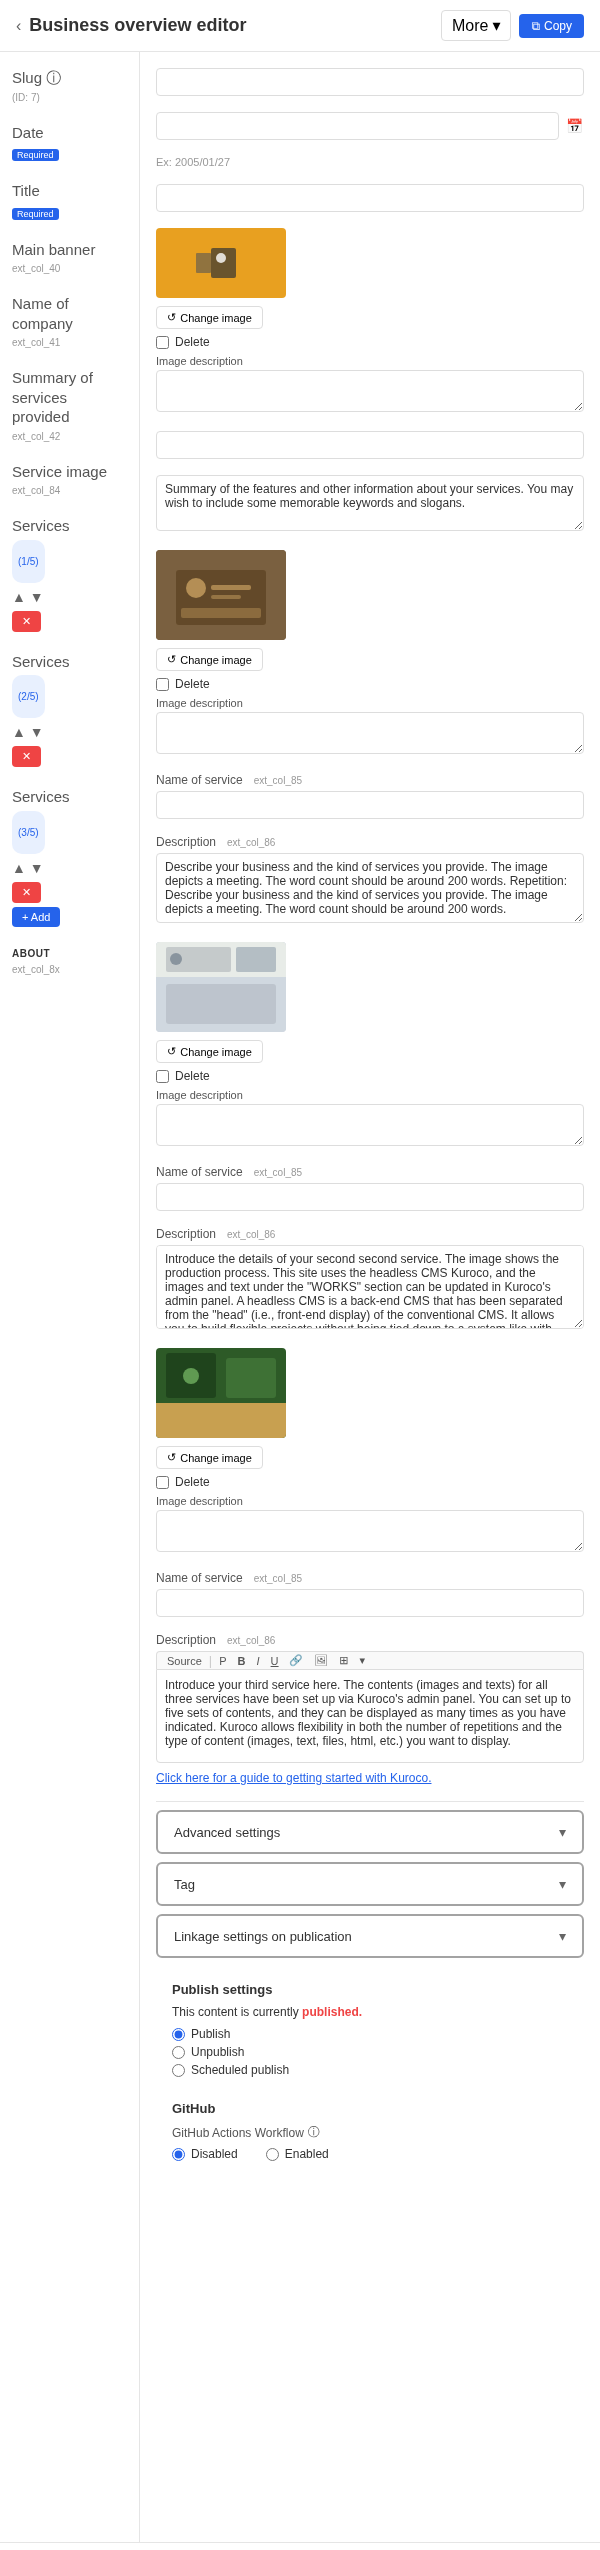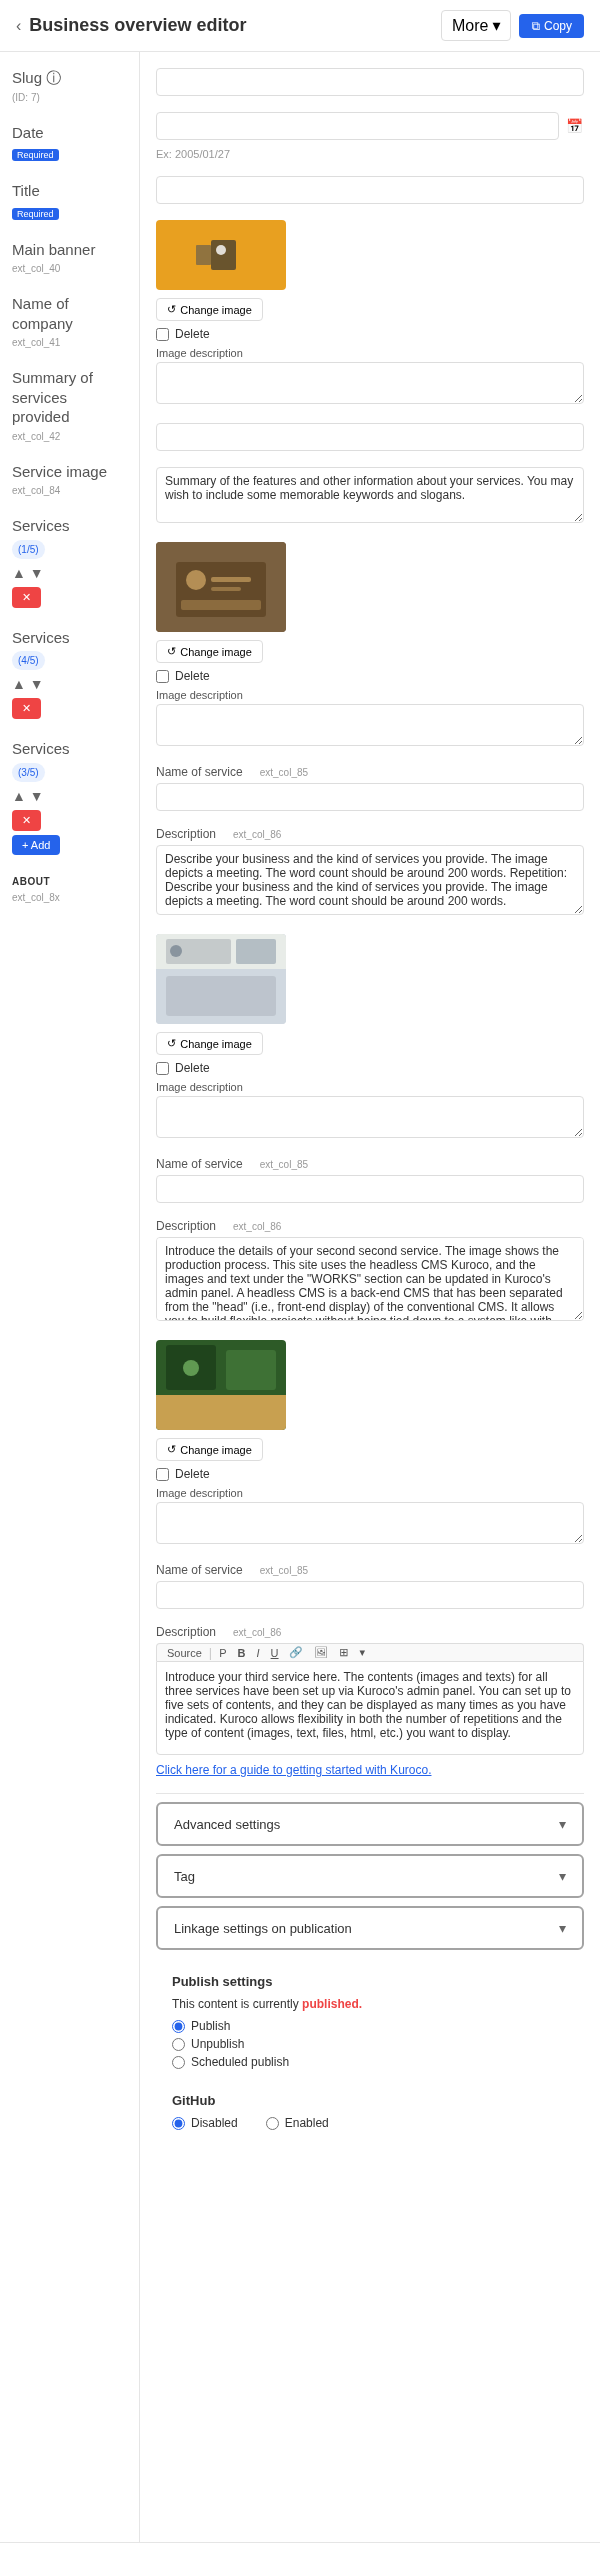--- a/index.html
+++ b/index.html
@@ -10,35 +10,35 @@
     .header-title { font-size: 18px; font-weight: 600; flex: 1; }
     .header-actions { display: flex; gap: 8px; align-items: center; }
     .btn-more { background: #fff; border: 1px solid #ddd; border-radius: 4px; padding: 5px 10px; font-size: 16px; cursor: pointer; display: flex; align-items: center; gap: 4px; }
     .btn-copy { background: #2563eb; color: #fff; border: none; border-radius: 4px; padding: 5px 12px; font-size: 12px; cursor: pointer; display: flex; align-items: center; gap: 4px; }
 
     .main { display: flex; }
     .sidebar { width: 140px; flex-shrink: 0; padding: 16px 12px; border-right: 1px solid #e5e5e5; min-height: 2490px; }
     .sidebar-label { font-size: 15px; color: #555; margin-bottom: 4px; line-height: 1.3; }
     .sidebar-sub { font-size: 10px; color: #999; }
     .sidebar-section { margin-bottom: 20px; }
-    .services-badge { display: inline-block; background: #e8f0fe; color: #2563eb; border-radius: 10px; font-size: 10px; padding: 4px 6px; margin-bottom: 4px; }
+    .services-badge { display: inline-block; background: #e8f0fe; color: #2563eb; border-radius: 10px; font-size: 10px; padding: 16px 6px; margin-bottom: 4px; }
     .sidebar-controls { display: flex; align-items: center; gap: 4px; margin-top: 2px; }
     .ctrl-btn { background: none; border: none; cursor: pointer; font-size: 14px; color: #666; padding: 0; }
     .add-btn-red { background: #ef4444; color: #fff; border: none; border-radius: 4px; padding: 4px 10px; font-size: 11px; cursor: pointer; margin-top: 6px; display: block; }
 
     .content { flex: 1; padding: 16px; }
     .field-group { margin-bottom: 16px; }
-    .field-label { font-size: 12px; color: #555; margin-bottom: 4px; display: flex; align-items: center; gap: 17px; }
+    .field-label { font-size: 12px; color: #555; margin-bottom: 4px; display: flex; align-items: center; gap: 11px; }
     .badge-required { background: #2563eb; color: #fff; font-size: 9px; padding: 1px 5px; border-radius: 3px; }
     .badge-ext { font-size: 10px; color: #999; }
     input[type="text"], textarea { width: 100%; border: 1px solid #ddd; border-radius: 4px; padding: 6px 8px; font-size: 12px; color: #333; outline: none; font-family: inherit; }
     textarea { resize: vertical; }
     .date-field { display: flex; align-items: center; gap: 8px; }
     .date-field input { flex: 1; }
-    .date-hint { font-size: 11px; color: #999; margin-top: 8px; }
+    .date-hint { font-size: 11px; color: #999; margin-top: 16px; }
     .calendar-icon { font-size: 14px; color: #666; cursor: pointer; }
 
     .image-container { margin-bottom: 8px; }
     .main-banner-img { width: 130px; height: 70px; background: #e8a020; border-radius: 4px; overflow: hidden; display: flex; align-items: center; justify-content: center; }
     .image-actions { display: flex; align-items: center; gap: 12px; margin-bottom: 6px; }
     .btn-change-img { background: #fff; border: 1px solid #ddd; border-radius: 4px; padding: 4px 10px; font-size: 11px; cursor: pointer; display: flex; align-items: center; gap: 4px; }
     .checkbox-label { display: flex; align-items: center; gap: 6px; font-size: 12px; cursor: pointer; }
     input[type="checkbox"] { cursor: pointer; }
     .image-desc-label { font-size: 11px; color: #555; margin-bottom: 3px; margin-top: 6px; }
 
@@ -131,21 +131,21 @@
       <div class="sidebar-label">Services</div>
       <span class="services-badge">(1/5)</span>
       <div class="sidebar-controls">
         <button class="ctrl-btn">▲</button>
         <button class="ctrl-btn">▼</button>
       </div>
       <button class="add-btn-red">✕</button>
     </div>
     <div class="sidebar-section">
       <div class="sidebar-label">Services</div>
-      <span class="services-badge">(4/5)</span>
+      <span class="services-badge">(2/5)</span>
       <div class="sidebar-controls">
         <button class="ctrl-btn">▲</button>
         <button class="ctrl-btn">▼</button>
       </div>
       <button class="add-btn-red">✕</button>
     </div>
     <div class="sidebar-section">
       <div class="sidebar-label">Services</div>
       <span class="services-badge">(3/5)</span>
       <div class="sidebar-controls">
@@ -395,20 +395,24 @@
         </label>
         <label class="radio-label">
           <input type="radio" name="publish" style="">
           <span>Scheduled publish</span>
         </label>
       </div>
     </div>
 
     <div class="github-section">
       <div class="github-title">GitHub</div>
+      <div class="github-sub">
+        <span>GitHub Actions Workflow</span>
+        <span>ⓘ</span>
+      </div>
       <div class="github-radios">
         <label class="radio-label">
           <input type="radio" name="github" checked="" style="">
           <span>Disabled</span>
         </label>
         <label class="radio-label">
           <input type="radio" name="github" style="">
           <span>Enabled</span>
         </label>
       </div>

